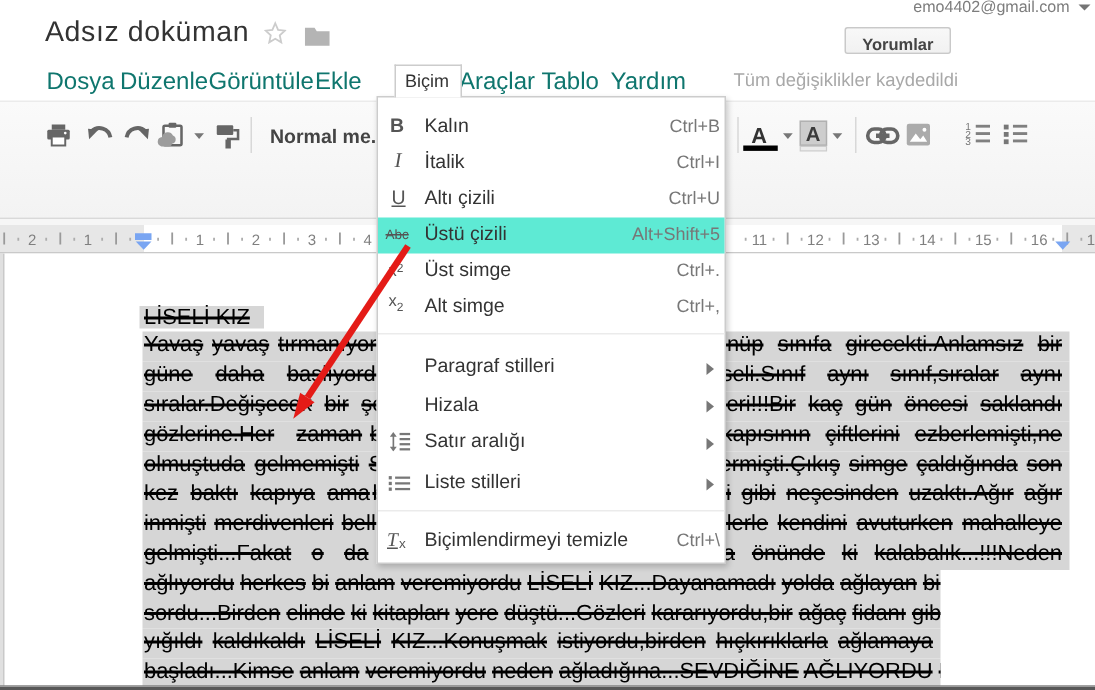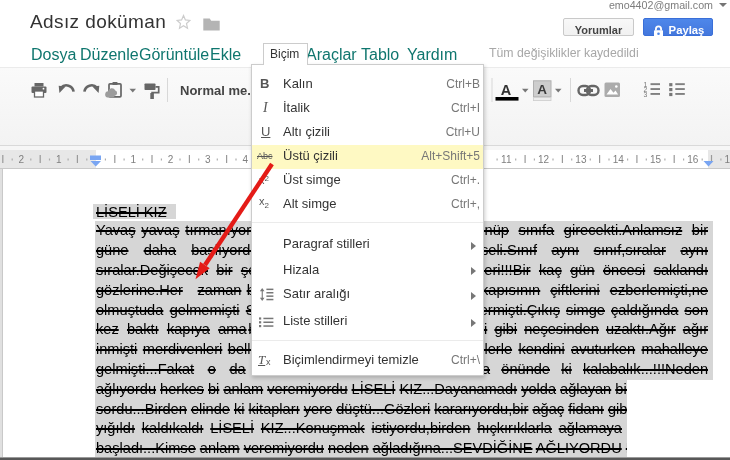--- a/index.html
+++ b/index.html
@@ -55,21 +55,21 @@
 .fragR { left:350px; width:358px; text-align:right; }
 #titleline { left:96px; top:203.1px; height:20px; font-size:14.6px;
   line-height:19.8px; color:#000; }
 #titlehl { left:93px; top:203.5px; width:83px; height:15.7px; background:#d6d6d6; }
 
 
 
 #dropdown { left:251px; top:64px; width:233px; height:312px; background:#fff;
   border:1px solid #ccc; box-shadow:1px 2px 4px rgba(0,0,0,.2); z-index:25; }
 .mrow { position:absolute; left:0; width:231px; height:24px; }
-.mrow.hl { background:#fef9c3; }
+.mrow.hl { background:#5eead4; }
 .micon { position:absolute; left:6px; top:0; width:24px; height:24px; color:#555; }
 .mtext { position:absolute; left:31px; top:2.5px; font-size:13px; color:#333; }
 .msc { position:absolute; right:3px; top:3.5px; font-size:12px; color:#777; }
 .marr { position:absolute; right:7px; top:8px; width:0; height:0;
   border-top:4px solid transparent; border-bottom:4px solid transparent;
   border-left:5px solid #777; }
 .msep { position:absolute; left:0px; width:231px; height:1px; background:#ebebeb; }
 
 #bottombar { left:0; top:457px; width:730px; height:3px; background:#585858;
   border-top:1px solid #9a9a9a; }
@@ -81,25 +81,20 @@
   <div class="abs" id="title">Adsız doküman</div>
   <svg class="abs" style="left:175.5px;top:14px" width="15" height="17" viewBox="0 0 15 17">
     <path d="M7.5 1.5 L9.4 5.9 13.9 6.4 10.5 9.5 11.5 14.2 7.5 11.8 3.5 14.2 4.5 9.5 1.1 6.4 5.6 5.9 Z" fill="none" stroke="#cccccc" stroke-width="1.2"></path>
   </svg>
   <svg class="abs" style="left:202.5px;top:15.5px" width="17" height="15" viewBox="0 0 17 15">
     <path d="M0.3 2.5 h6.4 l1.5 2.3 h8.5 v9.7 h-16.4 z" fill="#b4b4b4"></path>
   </svg>
   <div class="abs" id="email">emo4402@gmail.com</div>
   <div class="abs" id="emailcaret"></div>
   <div class="abs btn" id="btn-yorumlar">Yorumlar</div>
-  <div class="abs btn" id="btn-paylas"><svg style="position:absolute;left:9px;top:5.5px" width="11" height="13" viewBox="0 0 11 13">
-        <path d="M2.9 5.5 V3.9 a2.6 2.6 0 0 1 5.2 0 V5.5" fill="none" stroke="#fff" stroke-width="1.8"></path>
-        <rect x="1" y="5.3" width="9" height="6.9" rx="0.8" fill="#fff"></rect>
-        <circle cx="5.5" cy="8.7" r="1.3" fill="#4d86e8"></circle>
-      </svg><span style="margin-left:17px;font-size:11.3px">Paylaş</span></div>
 
   <div class="abs mitem" style="left:31px">Dosya</div>
   <div class="abs mitem" style="left:80px">Düzenle</div>
   <div class="abs mitem" style="left:139px">Görüntüle</div>
   <div class="abs mitem" style="left:210px">Ekle</div>
   <div class="abs mitem" style="left:306px">Araçlar</div>
   <div class="abs mitem" style="left:361px">Tablo</div>
   <div class="abs mitem" style="left:407px">Yardım</div>
   <div class="abs" id="saved">Tüm değişiklikler kaydedildi</div>
 

